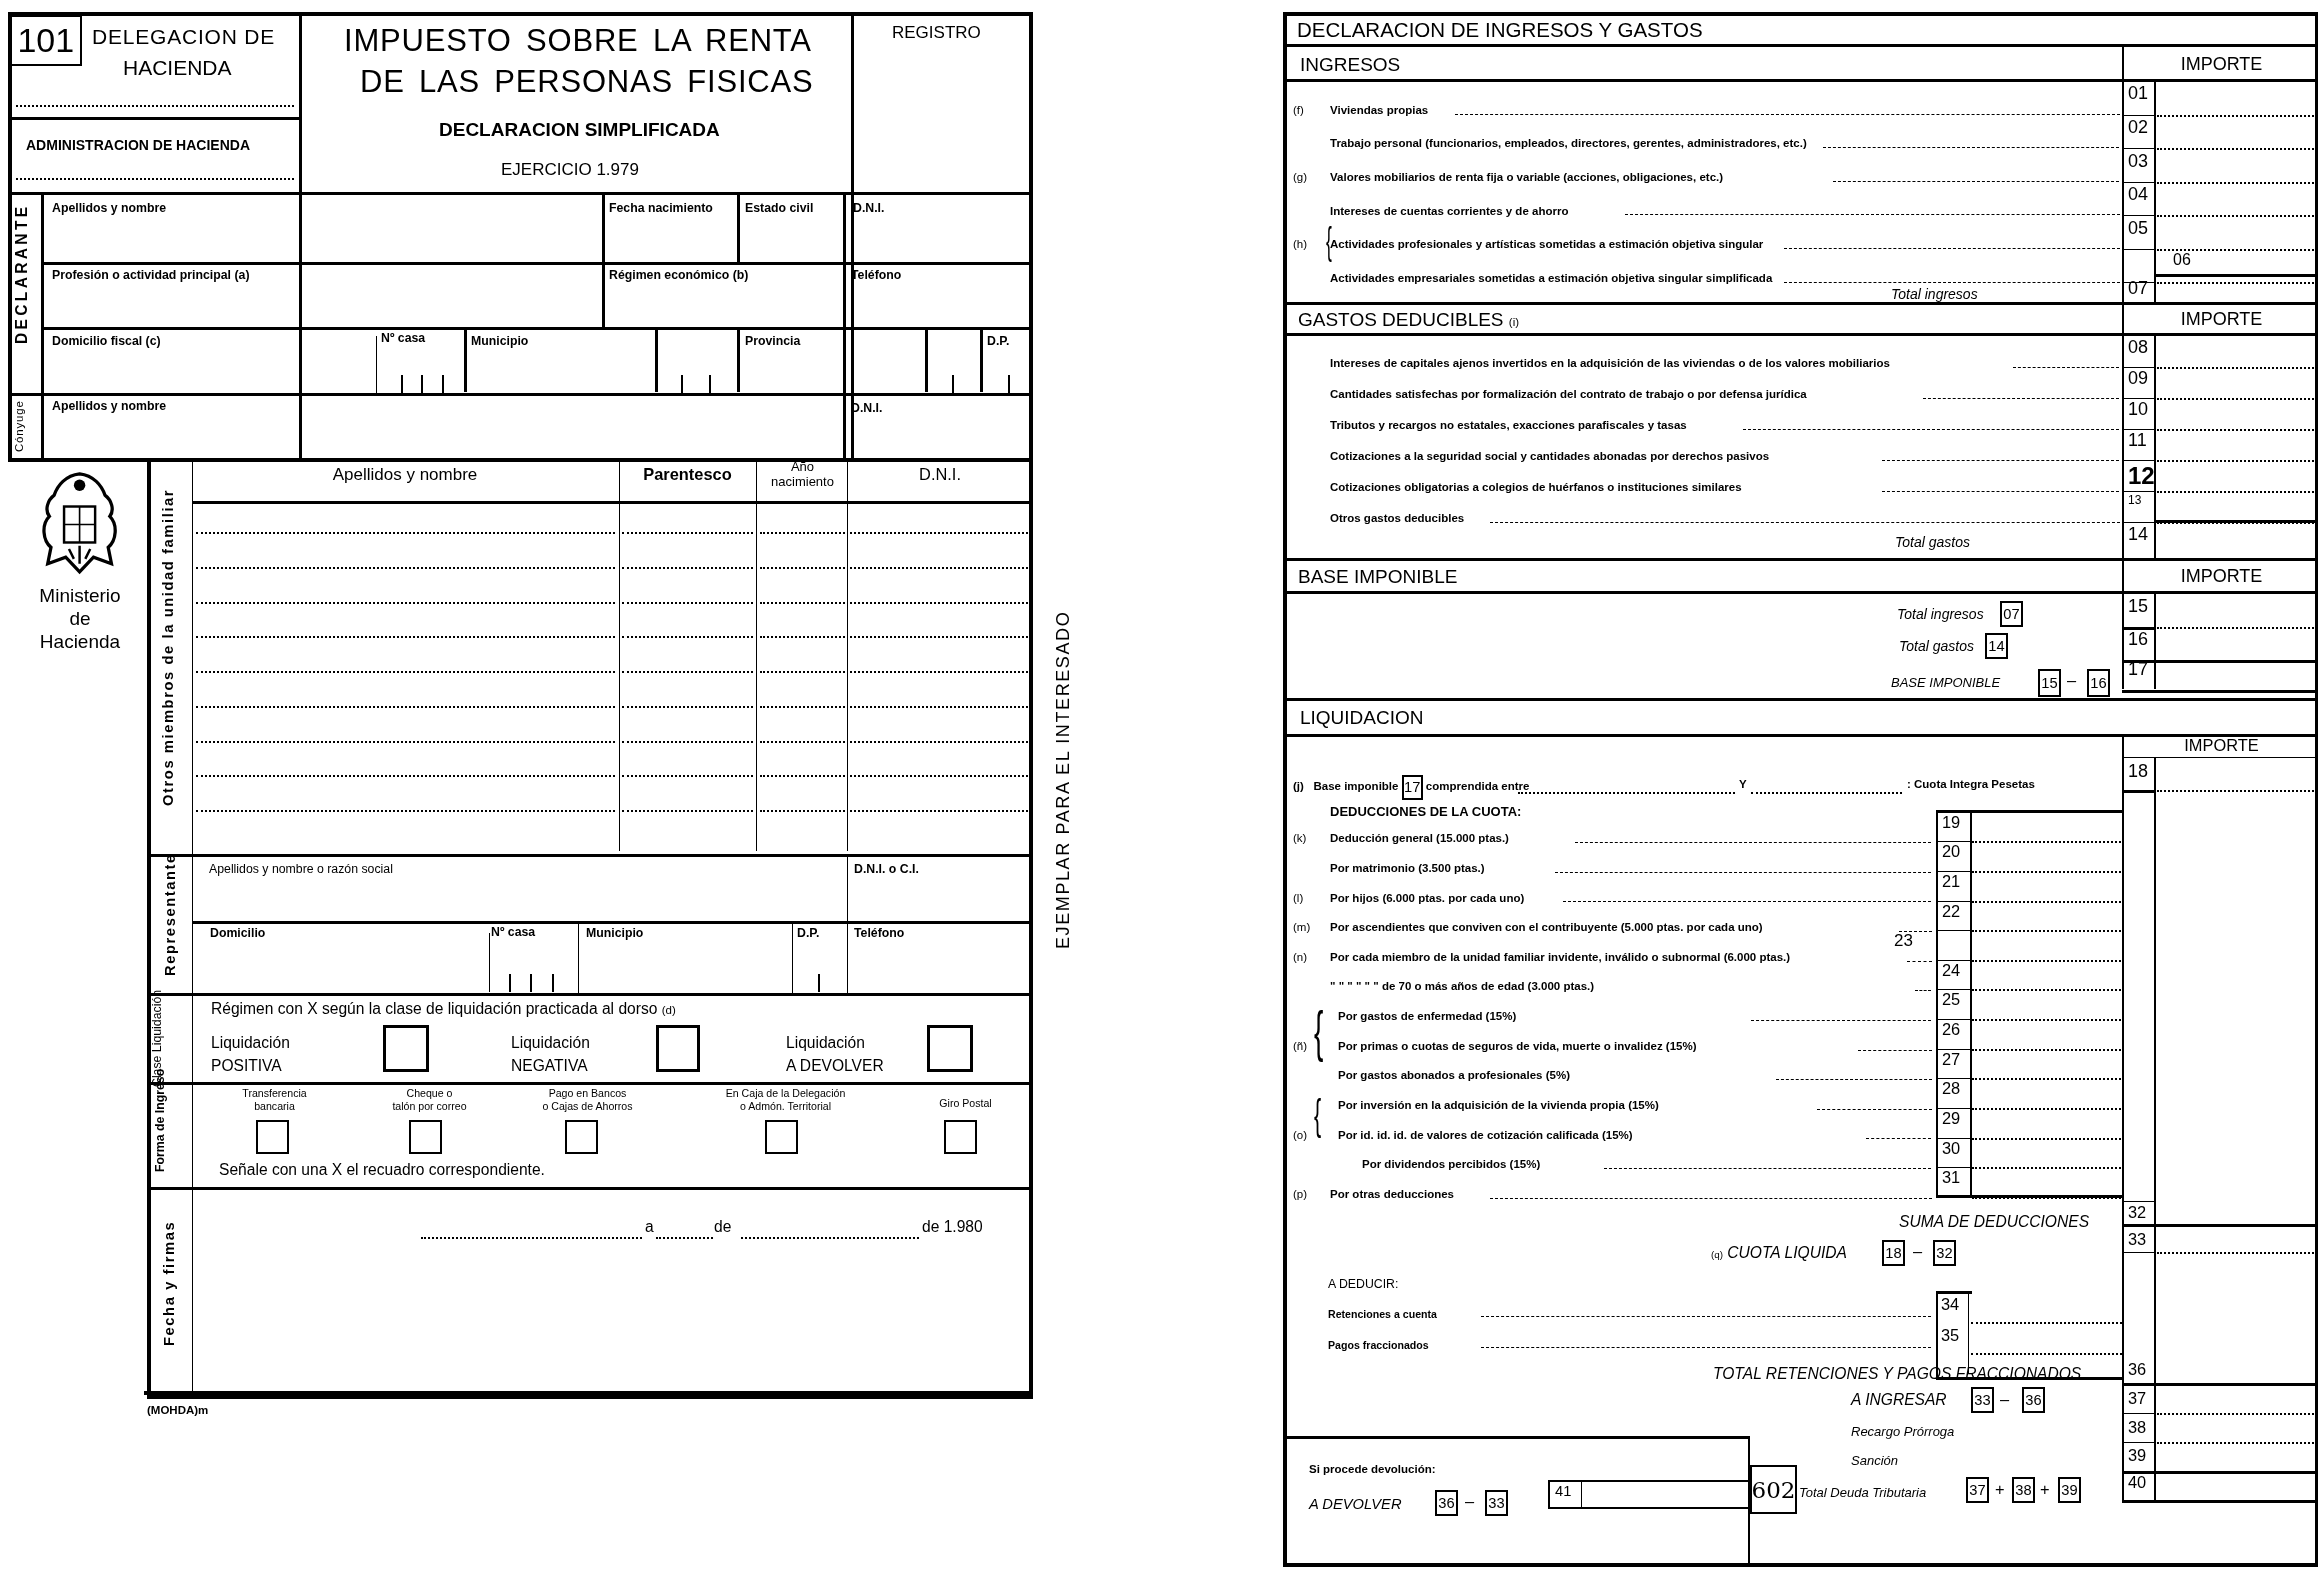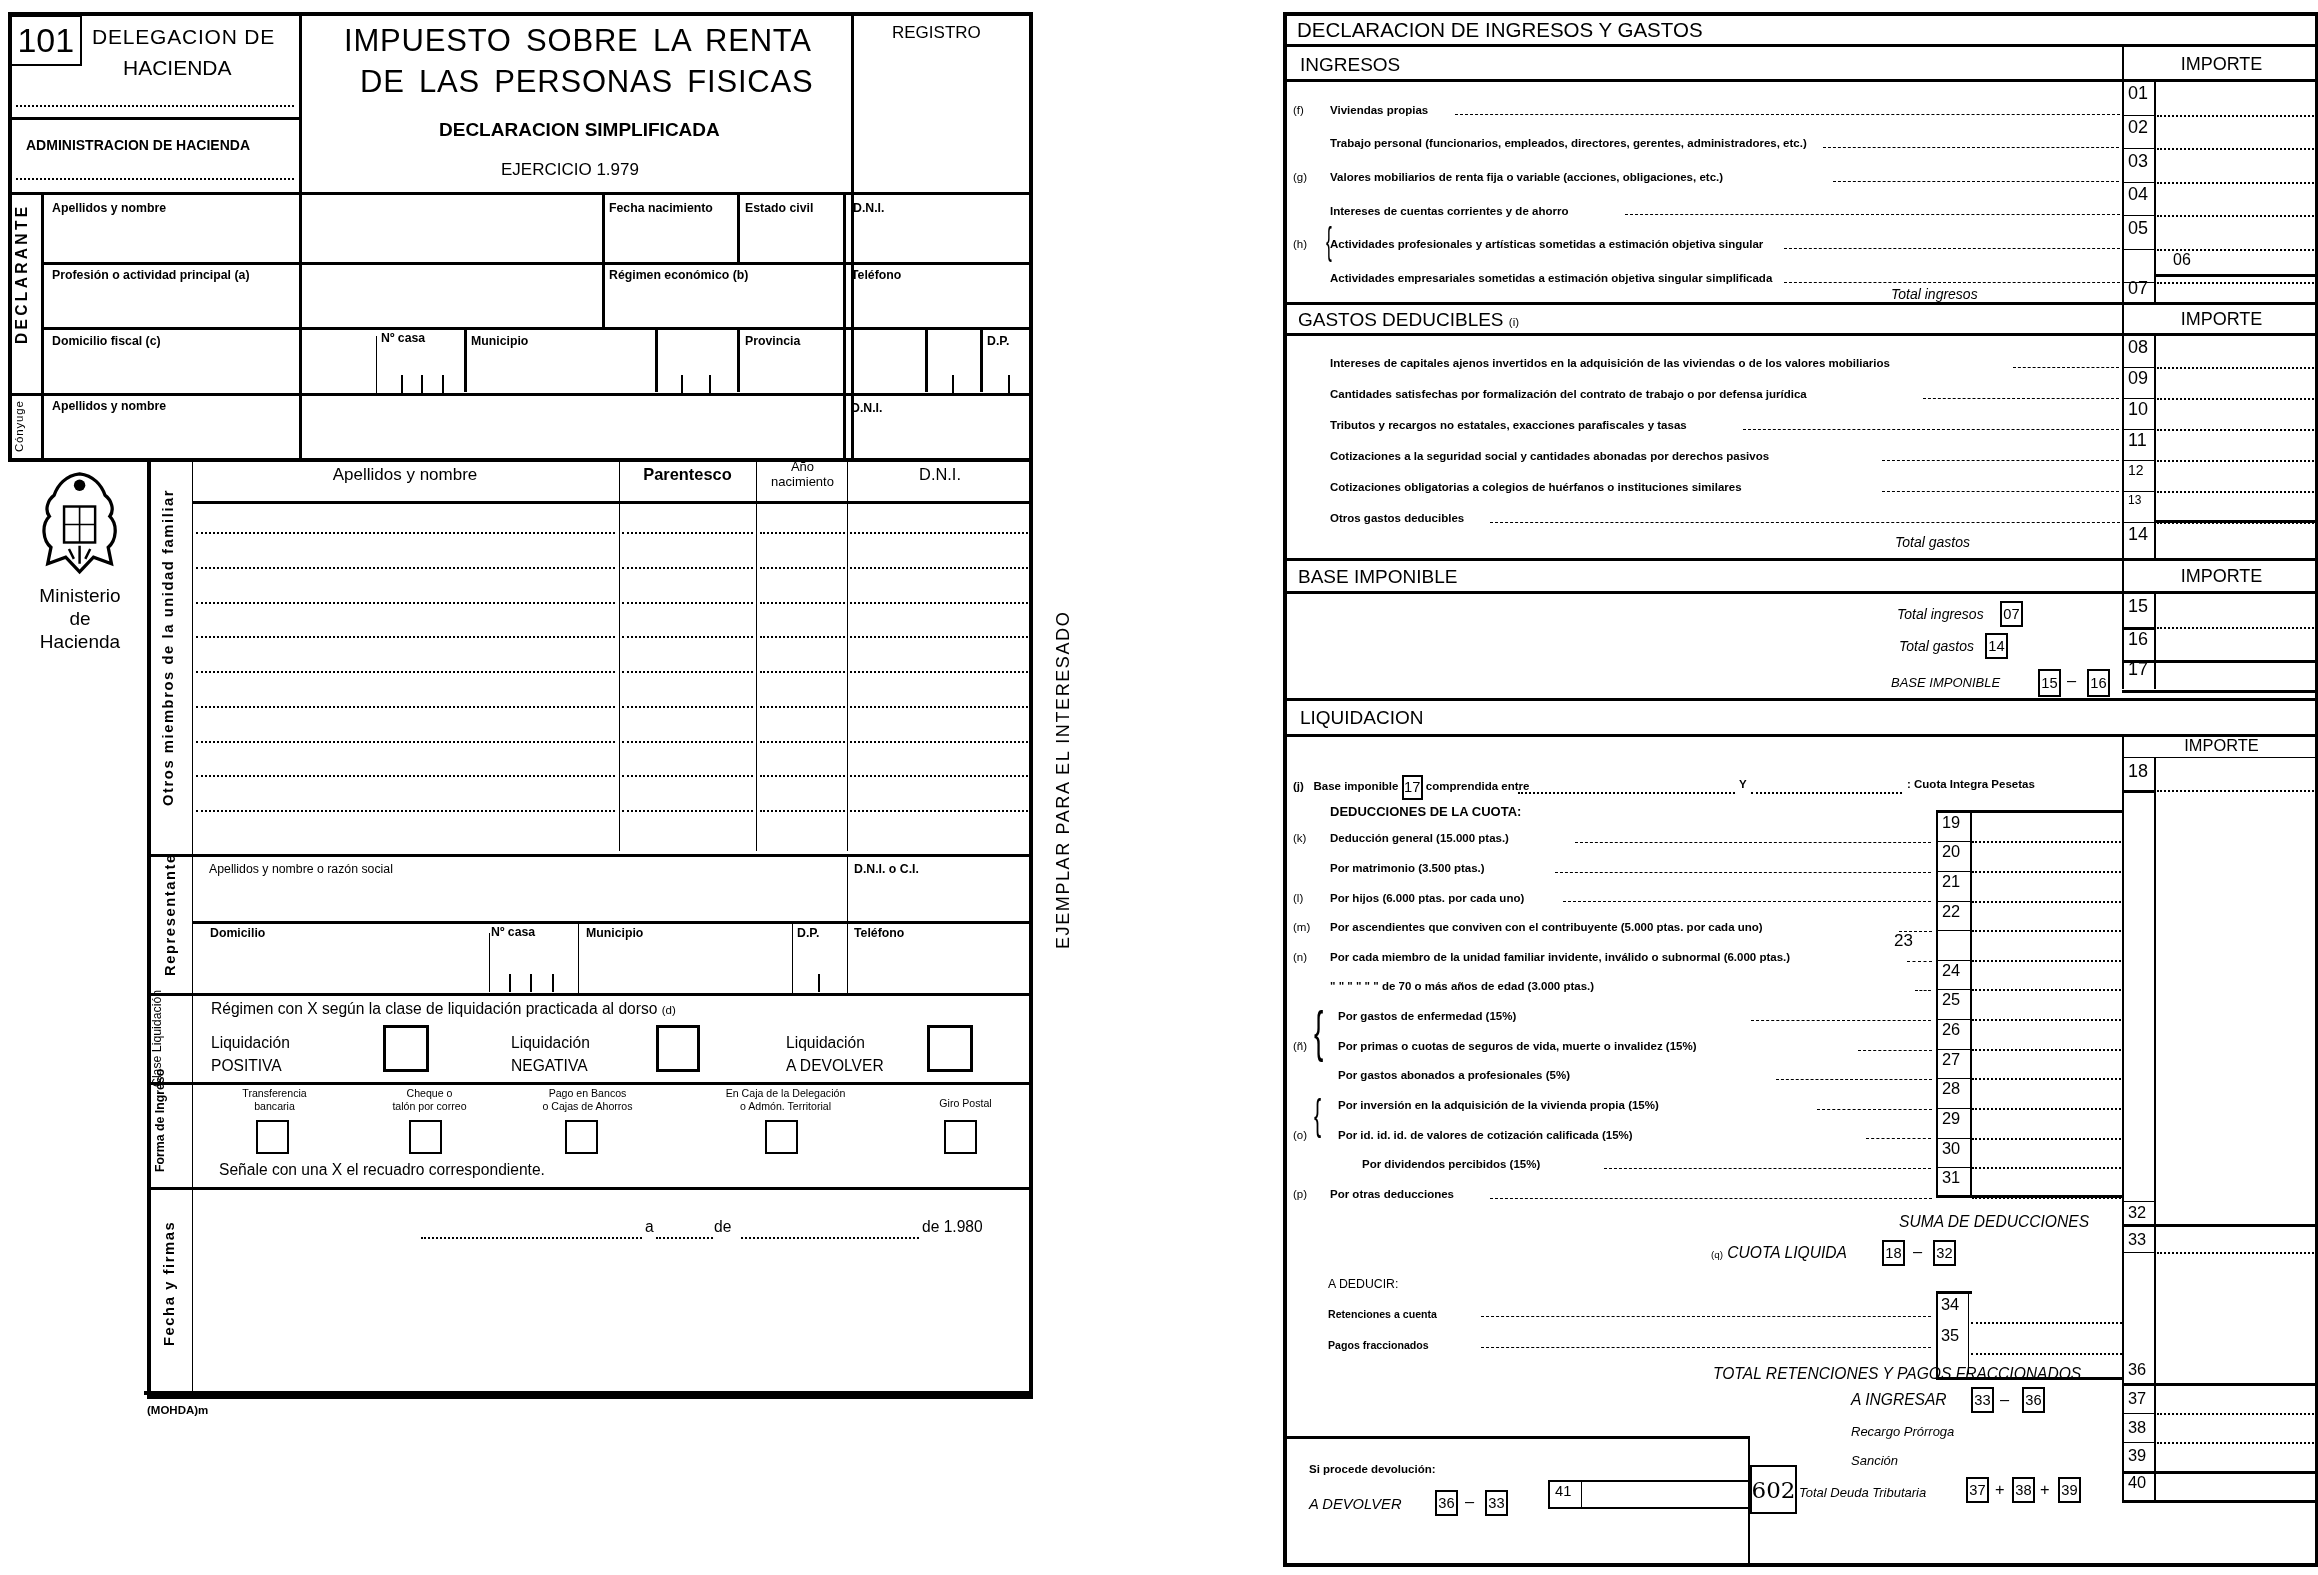--- a/index.html
+++ b/index.html
@@ -351,21 +351,21 @@
       <div class="code" style="left:2128px;top:399px;font-size:18px;">10</div>
       <div class="hl thin" style="left:2122px;top:429px;width:32px;"></div>
       <div class="dl" style="left:2157px;top:429px;width:157px;"></div>
       <div class="row-text" style="left:1330px;top:450px;">Cotizaciones a la seguridad social y cantidades abonadas por derechos pasivos</div>
       <div class="dots" style="left:1882px;top:460px;width:237px;border-top-style:dashed;border-top-width:1.6px;"></div>
       <div class="code" style="left:2128px;top:430px;font-size:18px;">11</div>
       <div class="hl thin" style="left:2122px;top:460px;width:32px;"></div>
       <div class="dl" style="left:2157px;top:460px;width:157px;"></div>
       <div class="row-text" style="left:1330px;top:481px;">Cotizaciones obligatorias a colegios de huérfanos o instituciones similares</div>
       <div class="dots" style="left:1882px;top:491px;width:237px;border-top-style:dashed;border-top-width:1.6px;"></div>
-      <div class="code" style="left:2128px;top:462px;font-size:14px;">12</div>
+      <div class="code" style="left:2128px;top:462px;font-size:24px;font-weight:bold;">12</div>
       <div class="hl thin" style="left:2122px;top:491px;width:32px;"></div>
       <div class="dl" style="left:2157px;top:491px;width:157px;"></div>
       <div class="row-text" style="left:1330px;top:512px;">Otros gastos deducibles</div>
       <div class="dots" style="left:1490px;top:522px;width:630px;border-top-style:dashed;border-top-width:1.6px;"></div>
       <div class="code" style="left:2128px;top:493px;font-size:12px;">13</div>
       <div class="hl thin" style="left:2122px;top:522px;width:32px;"></div>
       <div class="dl" style="left:2157px;top:522px;width:157px;"></div>
       <div class="row-text ital" style="left:1895px;top:534px;font-size:14px;font-weight:normal;">Total gastos</div>
       <div class="code" style="left:2128px;top:524px;">14</div>
       <div class="hl" style="left:2154px;top:520px;width:164px;"></div>

